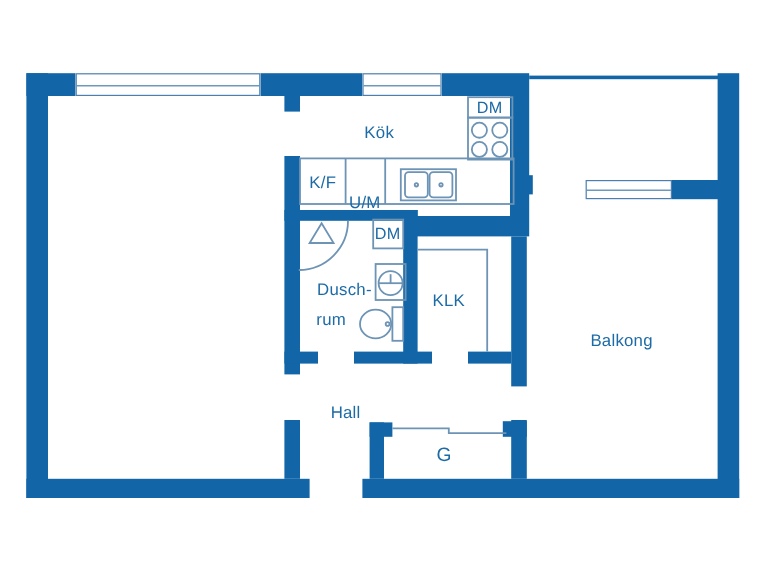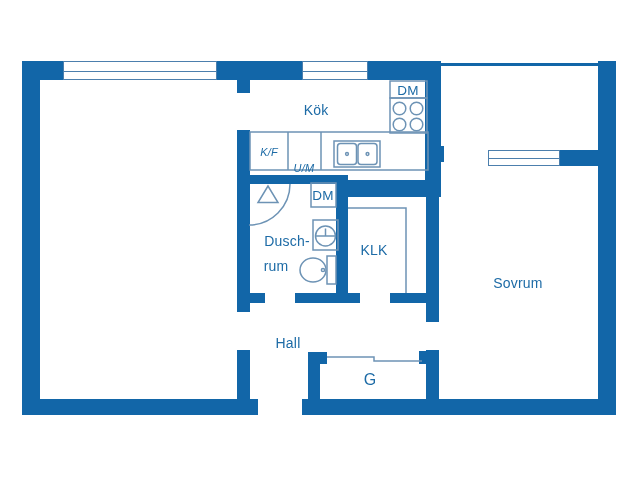--- a/index.html
+++ b/index.html
@@ -14,21 +14,21 @@
   }
   .window .mid{
     position:absolute;left:0;right:0;top:50%;height:0;
     border-top:1.2px solid var(--winline,#4c7fad);
   }
   .lbl{
     position:absolute;color:var(--txt,#1d6ba6);white-space:nowrap;
     transform:translate(-50%,-50%);font-size:14px;letter-spacing:.2px;
   }
   .lbl.small{font-size:13.5px;}
-  .lbl.mid{font-size:11px;font-style:italic;}
+  .lbl.mid{font-size:14px;}
   svg.fixtures{position:absolute;left:0;top:0;z-index:3;}
   .z1{z-index:1}.z2{z-index:2}.z4{z-index:4}
 </style>
 </head>
 <body>
 
 <div class="canvas" style="--wall: #1266a8; --txt: #1d6ba6; --winline: #4c7fad; --bg: #ffffff;">
 
   <svg class="fixtures" width="640" height="480" viewBox="0 0 640 480" fill="none" stroke="#6d93b5" stroke-width="1.5">
 
@@ -122,21 +122,21 @@
       <div class="mid"></div>
     </div>
   <div class="window z2" style="left:488px;top:150px;width:72px;height:16px">
       <div class="mid"></div>
     </div>
 
   <div class="lbl z4" style="left:316px;top:110px">Kök</div>
   <div class="lbl z4" style="left:287px;top:241px">Dusch-</div>
   <div class="lbl z4" style="left:276px;top:266px">rum</div>
   <div class="lbl z4" style="left:374px;top:250px">KLK</div>
-  <div class="lbl z4" style="left:518px;top:283px">Sovrum</div>
+  <div class="lbl z4" style="left:518px;top:283px">Balkong</div>
   <div class="lbl z4" style="left:288px;top:343px">Hall</div>
   <div class="lbl z4" style="left:370px;top:380px;font-size:16px">G</div>
 
   <div class="lbl small z4" style="left:408px;top:90px">DM</div>
   <div class="lbl mid z4" style="left:269px;top:152px">K/F</div>
   <div class="lbl mid z4" style="left:304px;top:168px">U/M</div>
   <div class="lbl small z4" style="left:323px;top:195px">DM</div>
 
 </div>
 

